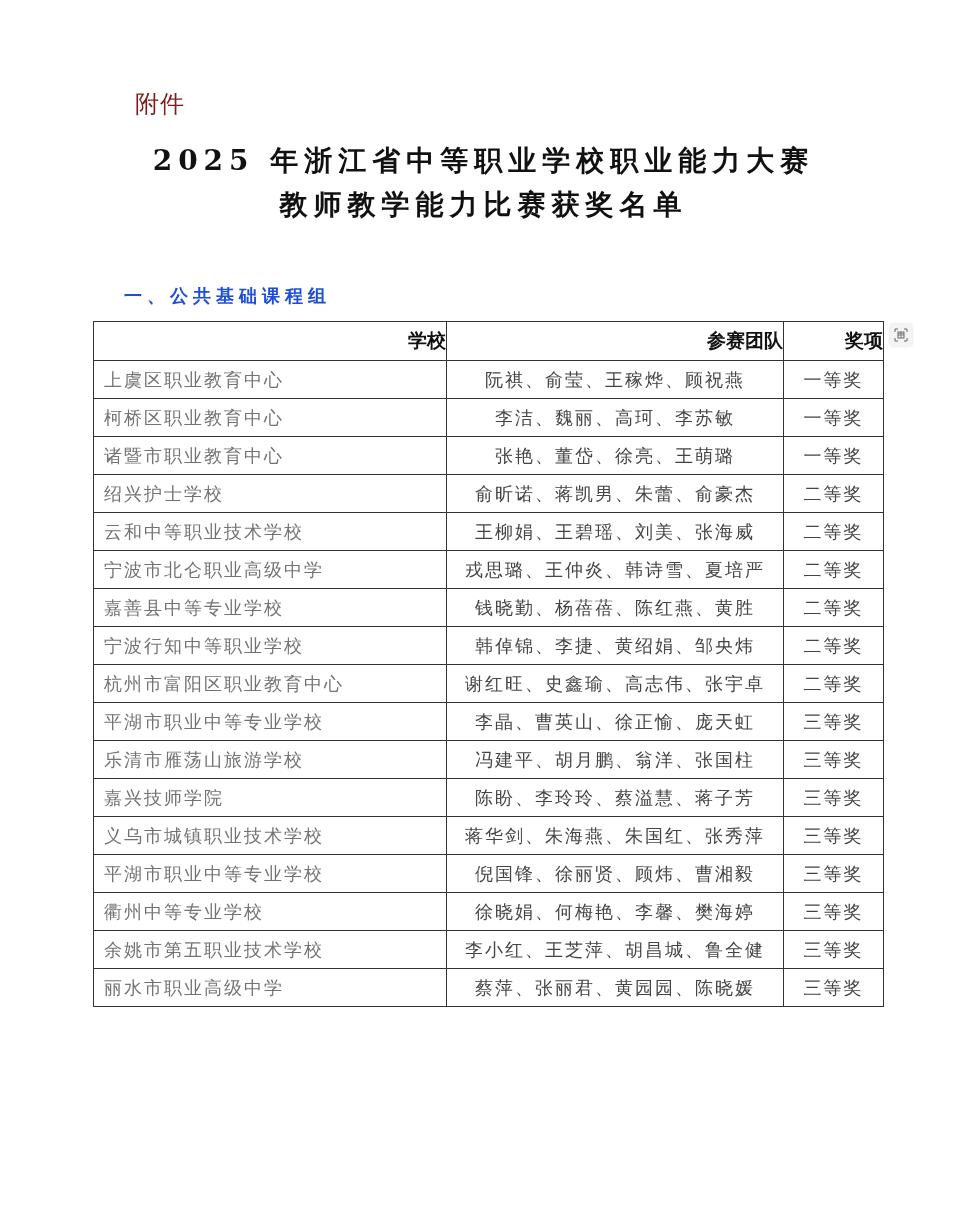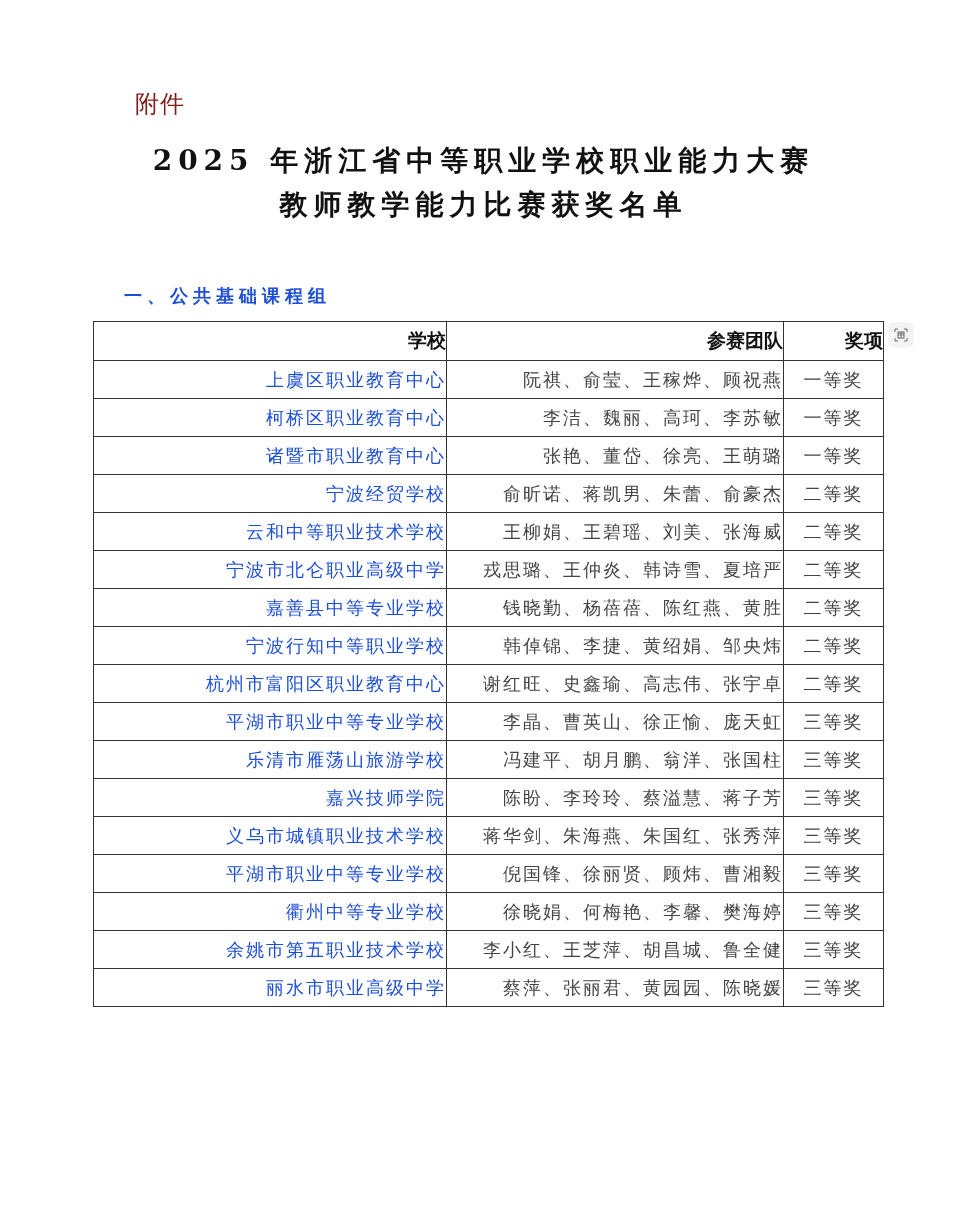--- a/index.html
+++ b/index.html
@@ -15,22 +15,22 @@
   .section { position: absolute; left: 104px; top: 284px; font-size: 18px; font-weight: bold;
              color: #1d4ed8; letter-spacing: 5px; font-family: "DejaVu Serif", serif; margin-left: 20px; }
   table.awards { position: absolute; left: 93px; top: 321px; border-collapse: collapse;
                  width: 790px; table-layout: fixed; }
   table.awards col.c1 { width: 353px; }
   table.awards col.c2 { width: 337px; }
   table.awards col.c3 { width: 100px; }
   table.awards th, table.awards td { border: 1.5px solid #333; height: 37px; padding: 0;
                                      font-size: 18px; color: #333; }
   table.awards th { height: 38px; font-weight: bold; color: #111; text-align: right; font-size: 19px; }
-  table.awards td.school { text-align: right; padding-left: 10px; letter-spacing: 2px; color: #1d4ed8; }
-  table.awards td.team { text-align: right; letter-spacing: 2px; color: #444; }
+  table.awards td.school { text-align: left; padding-left: 10px; letter-spacing: 2px; color: #737373; }
+  table.awards td.team { text-align: center; letter-spacing: 2px; color: #444; }
   table.awards td.award { text-align: center; letter-spacing: 2px; color: #444; }
   .table-icon { position: absolute; left: 890px; top: 324px; width: 22px; height: 22px;
                 background: #f4f4f4; border-radius: 3px; box-shadow: 0 0 3px rgba(0,0,0,0.15);
                 display: flex; align-items: center; justify-content: center; }
 </style>
 </head>
 <body>
 
 <div class="attach">附件</div>
 <div class="title t1">2025 年浙江省中等职业学校职业能力大赛</div>
@@ -60,21 +60,21 @@
         <td class="school">柯桥区职业教育中心</td>
         <td class="team">李洁、魏丽、高珂、李苏敏</td>
         <td class="award">一等奖</td>
       </tr>
       <tr>
         <td class="school">诸暨市职业教育中心</td>
         <td class="team">张艳、董岱、徐亮、王萌璐</td>
         <td class="award">一等奖</td>
       </tr>
       <tr>
-        <td class="school">宁波经贸学校</td>
+        <td class="school">绍兴护士学校</td>
         <td class="team">俞昕诺、蒋凯男、朱蕾、俞豪杰</td>
         <td class="award">二等奖</td>
       </tr>
       <tr>
         <td class="school">云和中等职业技术学校</td>
         <td class="team">王柳娟、王碧瑶、刘美、张海威</td>
         <td class="award">二等奖</td>
       </tr>
       <tr>
         <td class="school">宁波市北仑职业高级中学</td>

